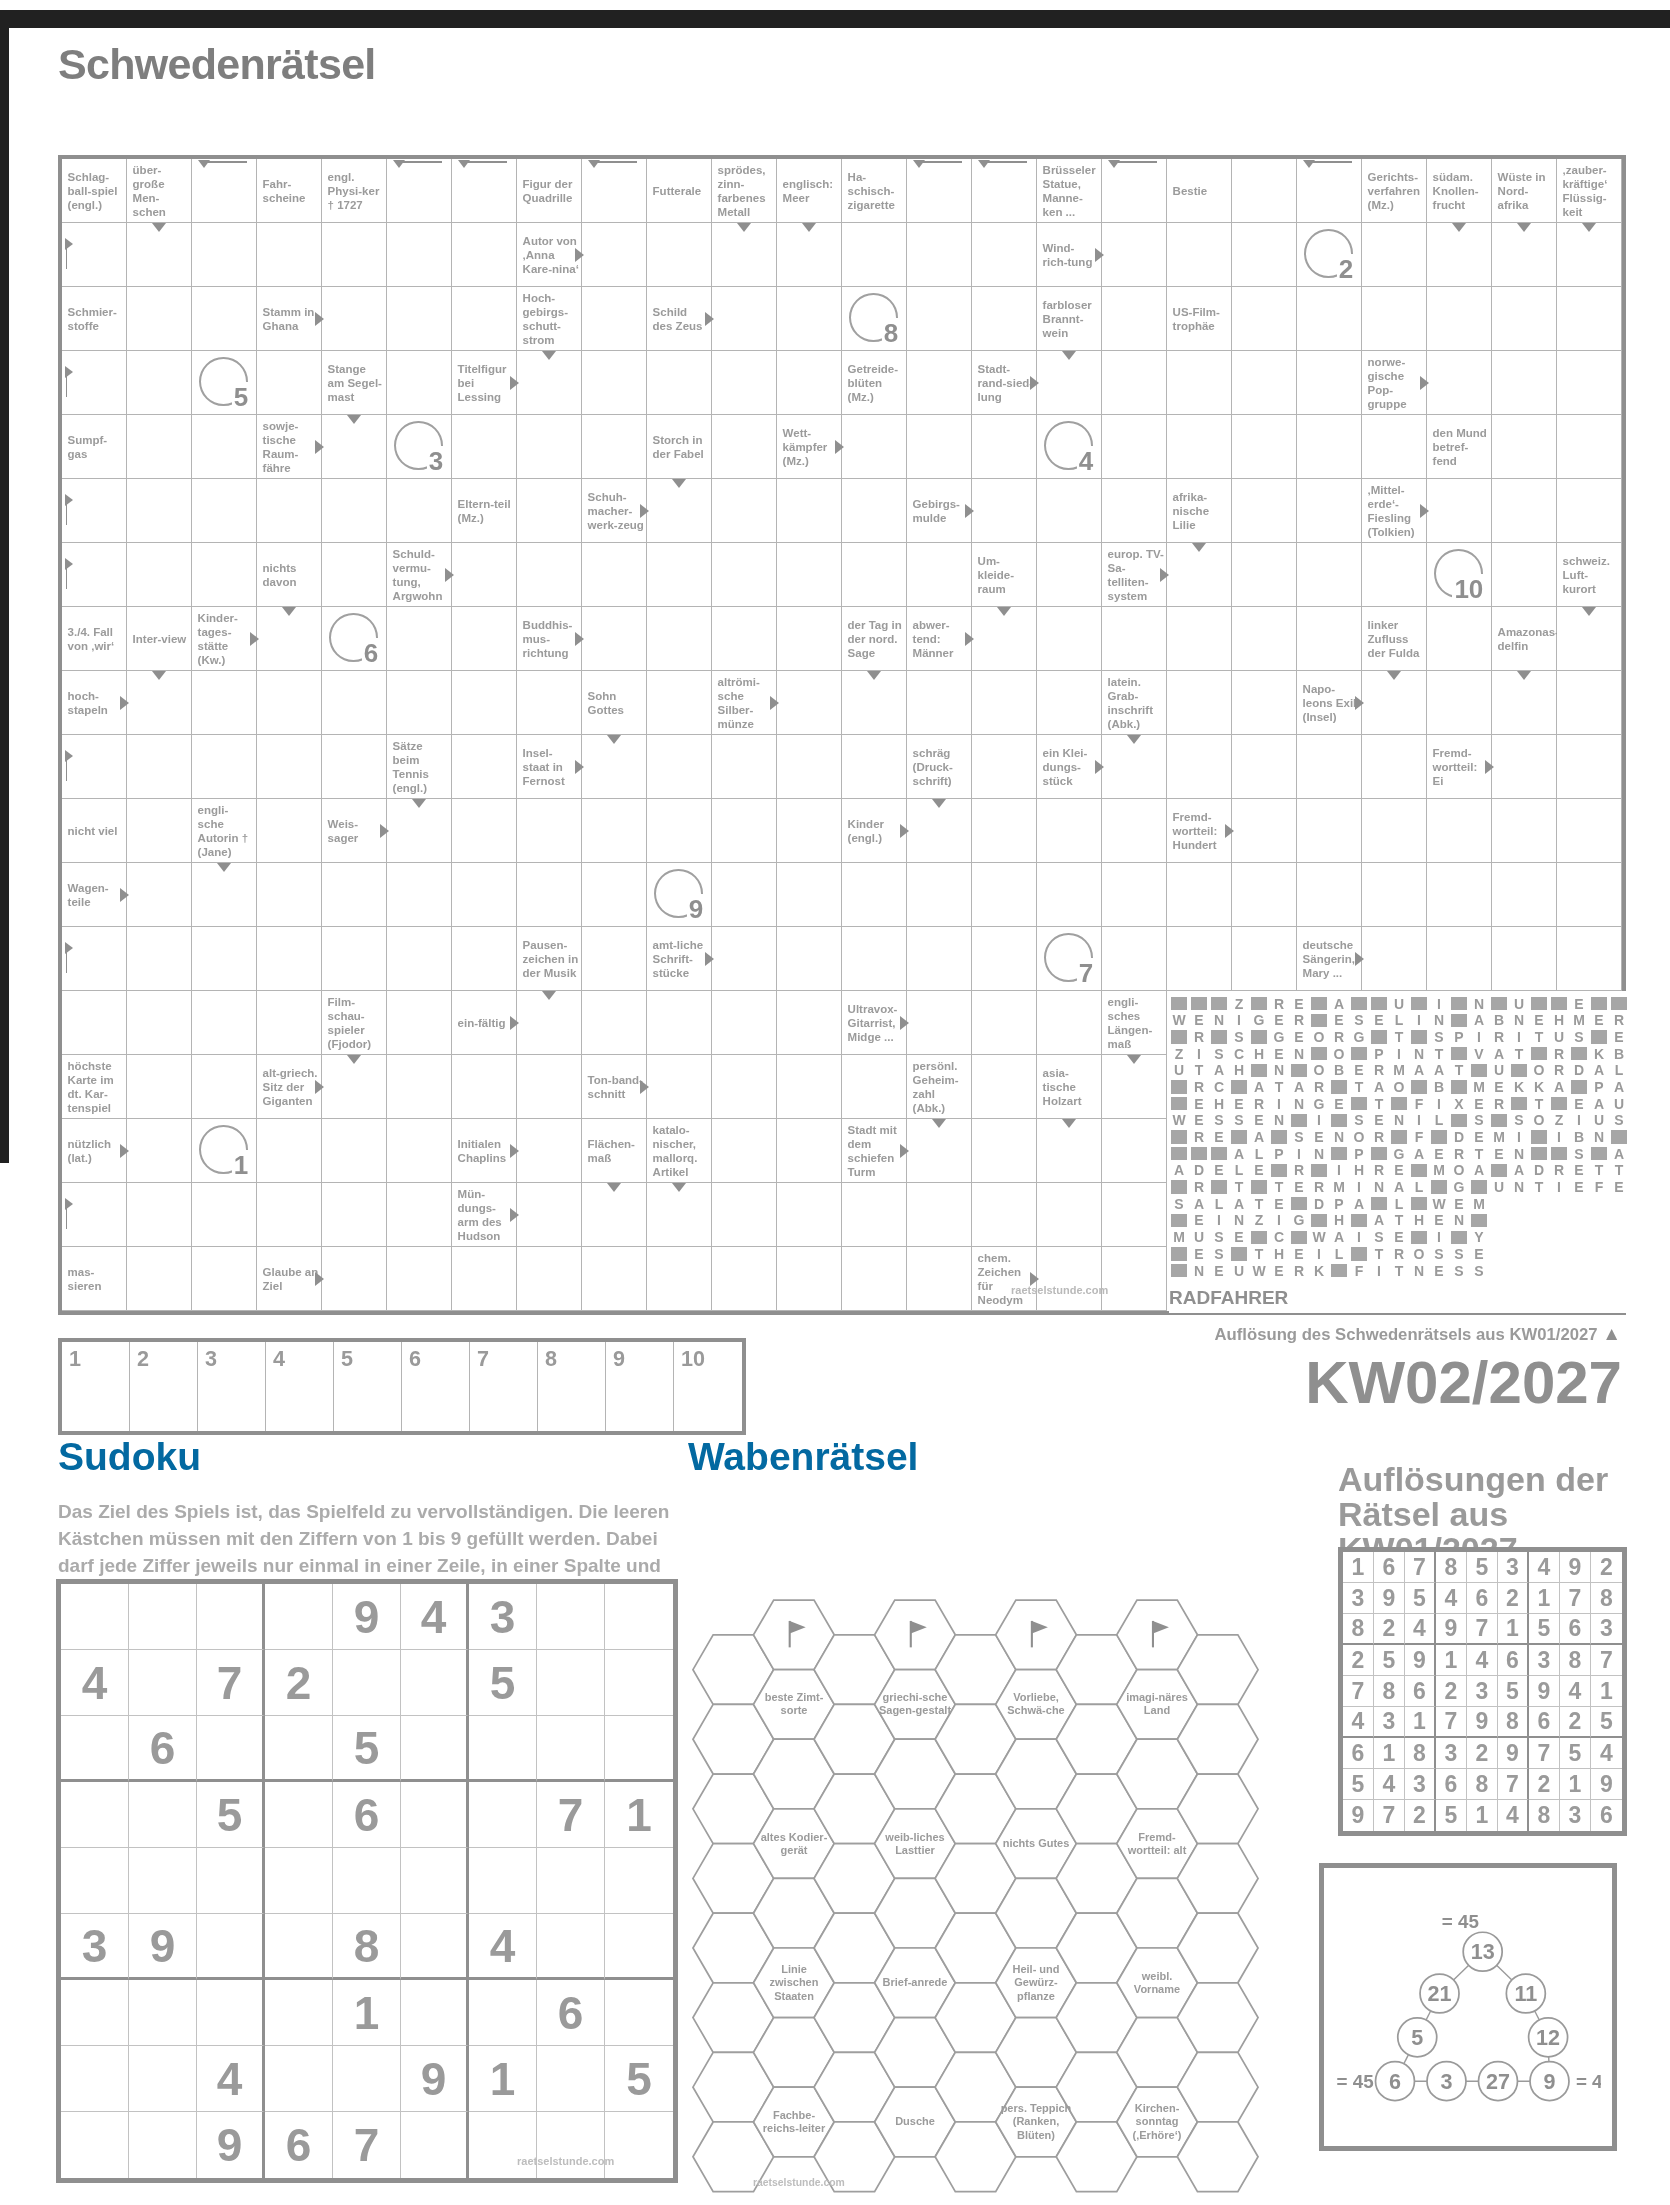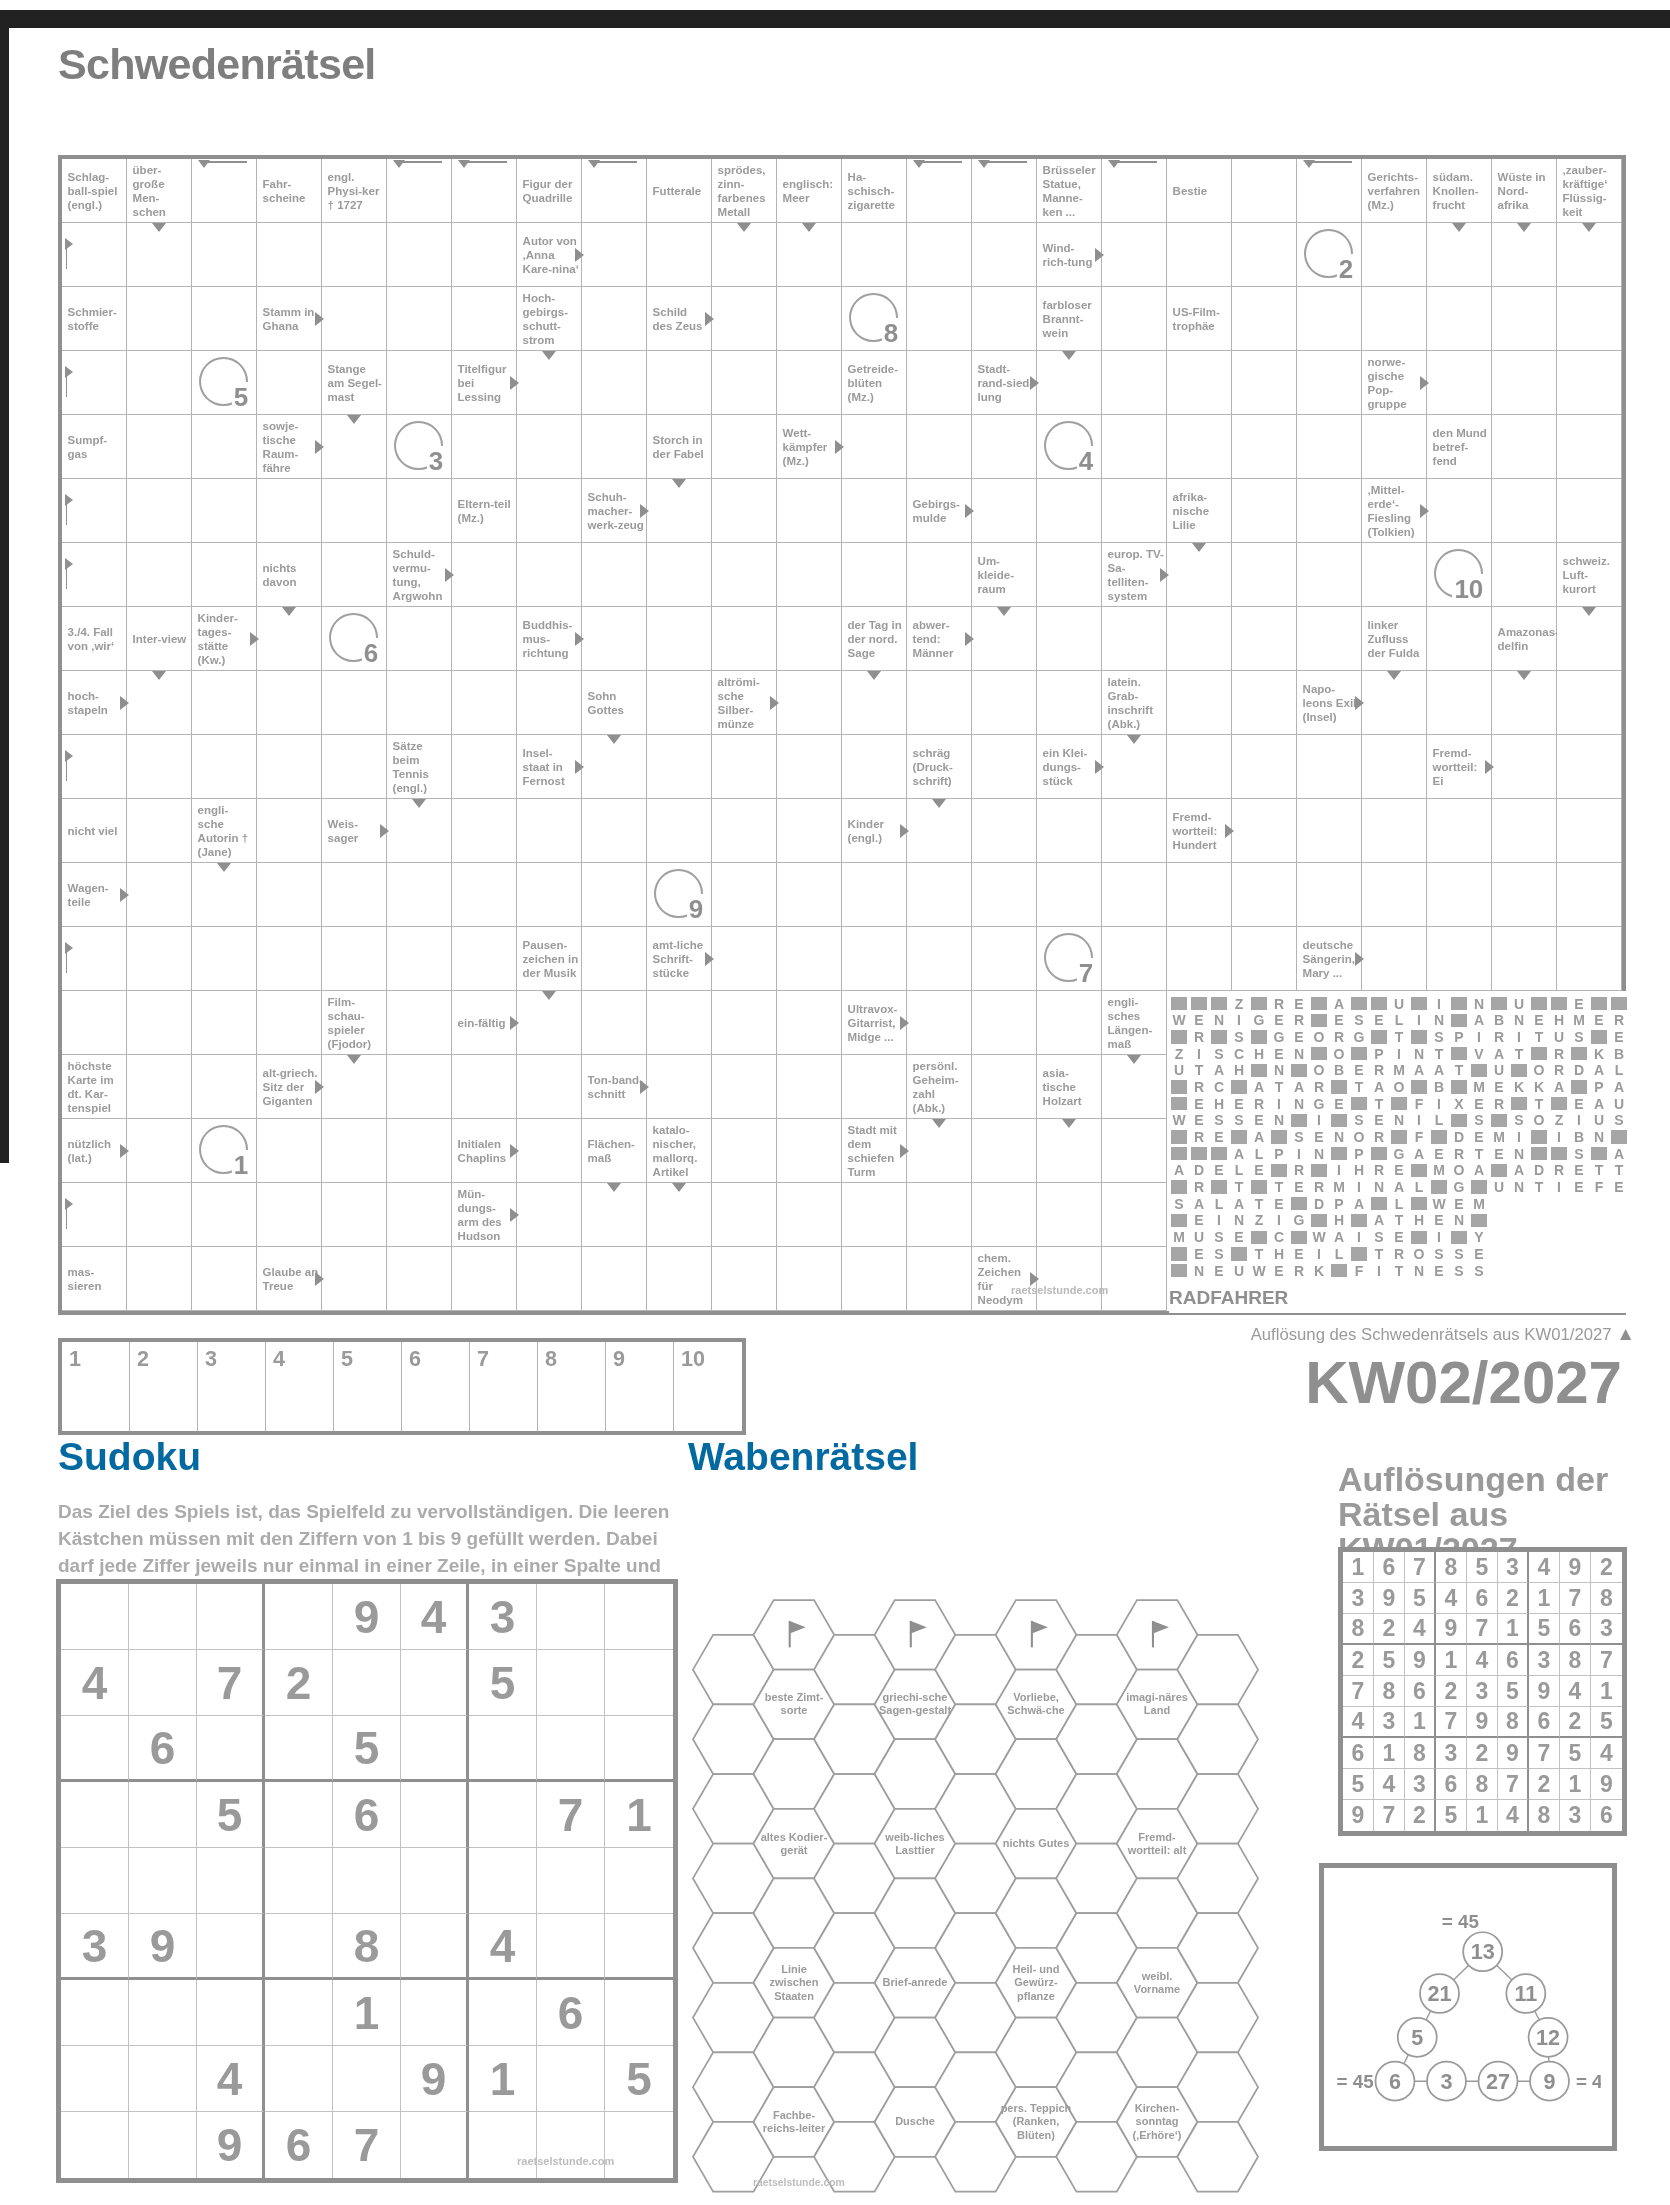--- a/index.html
+++ b/index.html
@@ -42,21 +42,21 @@
   .solgrid{display:grid;grid-template-columns:repeat(23,20px);grid-auto-rows:16.7px;margin-top:4.2px;}
   .sl{display:flex;align-items:center;justify-content:center;font-size:14px;font-weight:700;color:#9a9a9a;}
   .sq{background:var(--square);margin:1.7px;}
   .keyword{margin-top:8.4px;font-size:19px;font-weight:700;color:var(--heavy);}
   
   .numrow{position:absolute;left:58px;top:1338px;display:grid;grid-template-columns:repeat(10,68px);
         height:89px;border:4.9px solid var(--heavy);}
   .nr{border-right:1px solid var(--line);font-size:21.6px;font-weight:700;color:#9a9a9a;
         padding:4.2px 0 0 7px;box-sizing:border-box;}
   .nr:last-child{border-right:none;}
-  .sol-note{position:absolute;right:36px;top:1323px;font-size:16.7px;color:#9a9a9a;font-weight:400;}
+  .sol-note{position:absolute;right:50px;top:1323px;font-size:16.7px;color:#9a9a9a;font-weight:700;}
   .tri-up{color:var(--heavy);font-size:19px;}
   .kw-title{position:absolute;right:49px;top:1348px;font-size:60px;font-weight:700;color:var(--heavy);}
   
   .sec-title{position:absolute;margin:0;font-size:39px;font-weight:700;color:#0369a1;}
   .sudoku-title{left:58px;top:1435px;}
   .waben-title{left:688px;top:1435px;}
   .instr{position:absolute;margin:0;font-size:19px;line-height:27px;color:var(--light);font-weight:600;}
   .sudoku-instr{left:58px;top:1498px;width:613px;}
   .waben-instr{left:688px;top:1498px;width:613px;}
   
@@ -530,21 +530,21 @@
       <div class="cell void"></div>
       <div class="cell void"></div>
       <div class="cell void"></div>
       <div class="cell void"></div>
       <div class="cell void"></div>
       <div class="cell void"></div>
       <div class="cell void"></div>
       <div class="cell clue">mas-sieren</div>
       <div class="cell"></div>
       <div class="cell"></div>
-      <div class="cell clue ar">Glaube an Treue</div>
+      <div class="cell clue ar">Glaube an Ziel</div>
       <div class="cell"></div>
       <div class="cell"></div>
       <div class="cell"></div>
       <div class="cell"></div>
       <div class="cell"></div>
       <div class="cell"></div>
       <div class="cell"></div>
       <div class="cell"></div>
       <div class="cell"></div>
       <div class="cell"></div>

